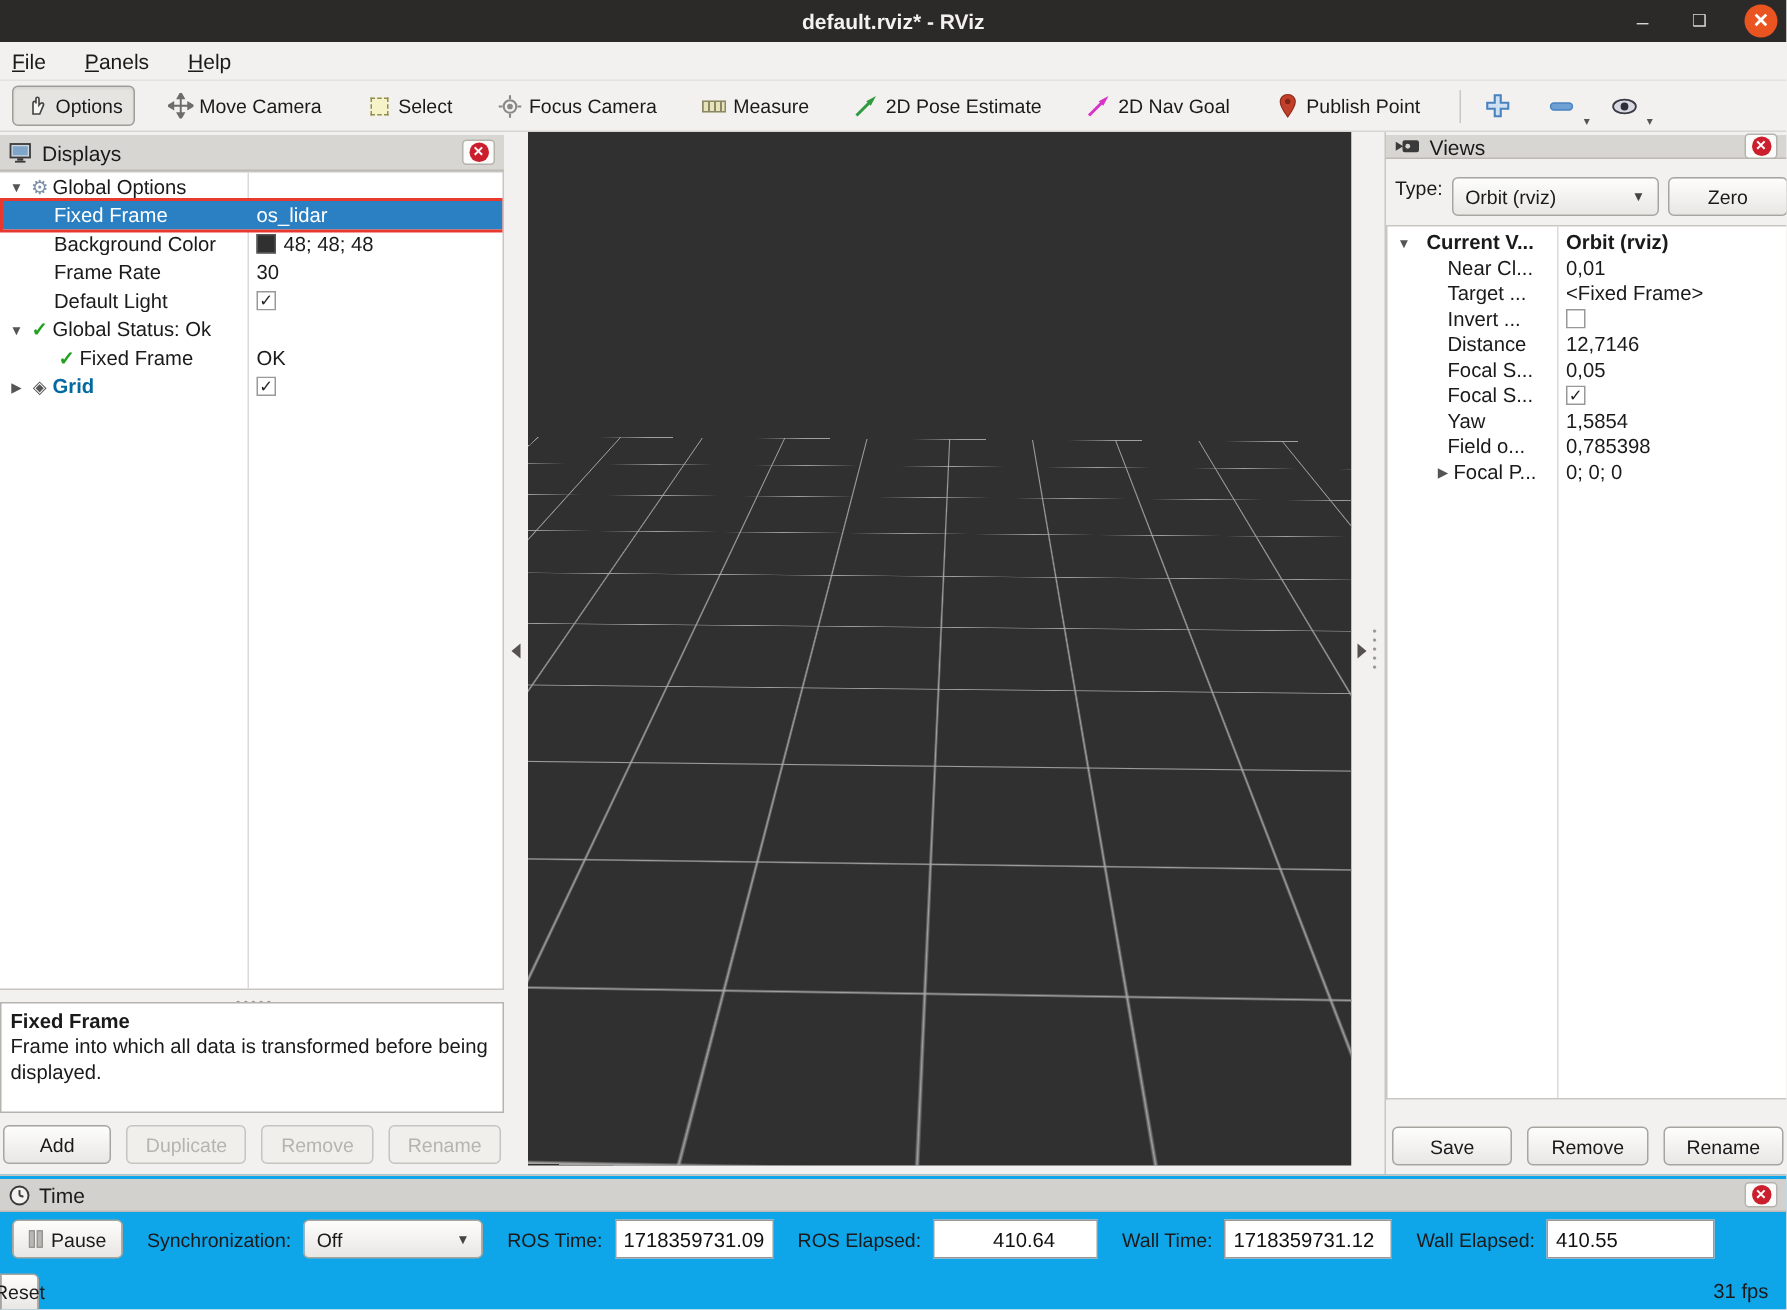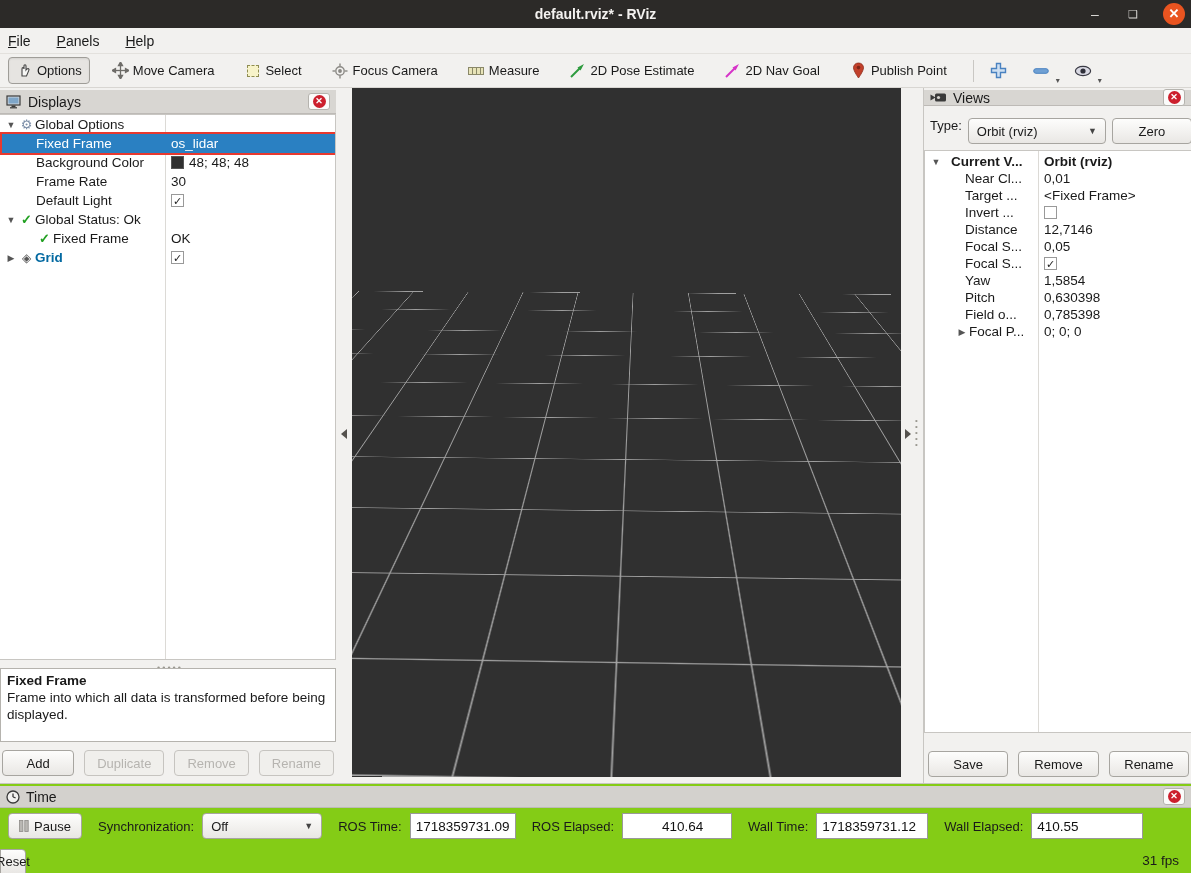--- a/index.html
+++ b/index.html
@@ -121,21 +121,21 @@
   .vtree { position:absolute; left:0; top:62px; width:267px; height:583px; background:#fff;
     border:1px solid #c8c6c2; border-right:none; overflow:hidden; padding-top:2px; }
   .vtree::before { content:""; position:absolute; left:113px; top:0; bottom:0; width:1px; background:#dcdad6; }
   .vrow { display:flex; align-items:center; height:17px; font-size:13.5px; }
   .vrow .cell-l { width:113px; }
   .sp40 { width:40px; flex:none; } .sp26 { width:26px; flex:none; }
   .vbtns { position:absolute; left:4px; top:663px; width:261px; display:flex; gap:10px; }
   .vbtns .btn { flex:1; }
 
   
-  .timepanel { position:absolute; left:0; top:783px; width:1191px; height:90px; background:#84cc16;
+  .timepanel { position:absolute; left:0; top:783px; width:1191px; height:90px; background:#0ea5e9;
     border-top:1px solid #c8c6c2; }
   .timepanel .phead { position:absolute; left:0; top:2px; width:1191px; height:22px; background:#d3d1cd; }
   .trow2 { position:absolute; left:8px; top:29px; width:1180px; display:flex; align-items:center; }
   .tlabel { margin:0 8px 0 16px; white-space:nowrap; }
   .tin { height:26px; border:1px solid #999; background:#fff; font-family:"Liberation Sans",sans-serif;
     font-size:13.5px; padding:0 5px; color:#111; }
   .resetrow { position:absolute; left:0px; top:65px; width:1191px; height:25px; }
   .reset-btn { position:absolute; left:0; top:0; width:26px; height:25px; border-radius:0 4px 0 0; }
   .fps { position:absolute; right:12px; top:4px; font-size:13.5px; }
 
@@ -477,29 +477,20 @@
             <span class="sp40"></span>
             <span>Yaw</span>
           </div>
         <div class="cell-v">
             <span>1,5854</span>
           </div>
       </div>
       <div class="vrow">
         <div class="cell-l">
             <span class="sp40"></span>
-            <span>Pitch</span>
-          </div>
-        <div class="cell-v">
-            <span>0,630398</span>
-          </div>
-      </div>
-      <div class="vrow">
-        <div class="cell-l">
-            <span class="sp40"></span>
             <span>Field o...</span>
           </div>
         <div class="cell-v">
             <span>0,785398</span>
           </div>
       </div>
       <div class="vrow">
         <div class="cell-l">
             <span class="sp26"></span>
             <span class="exp">▶</span>

